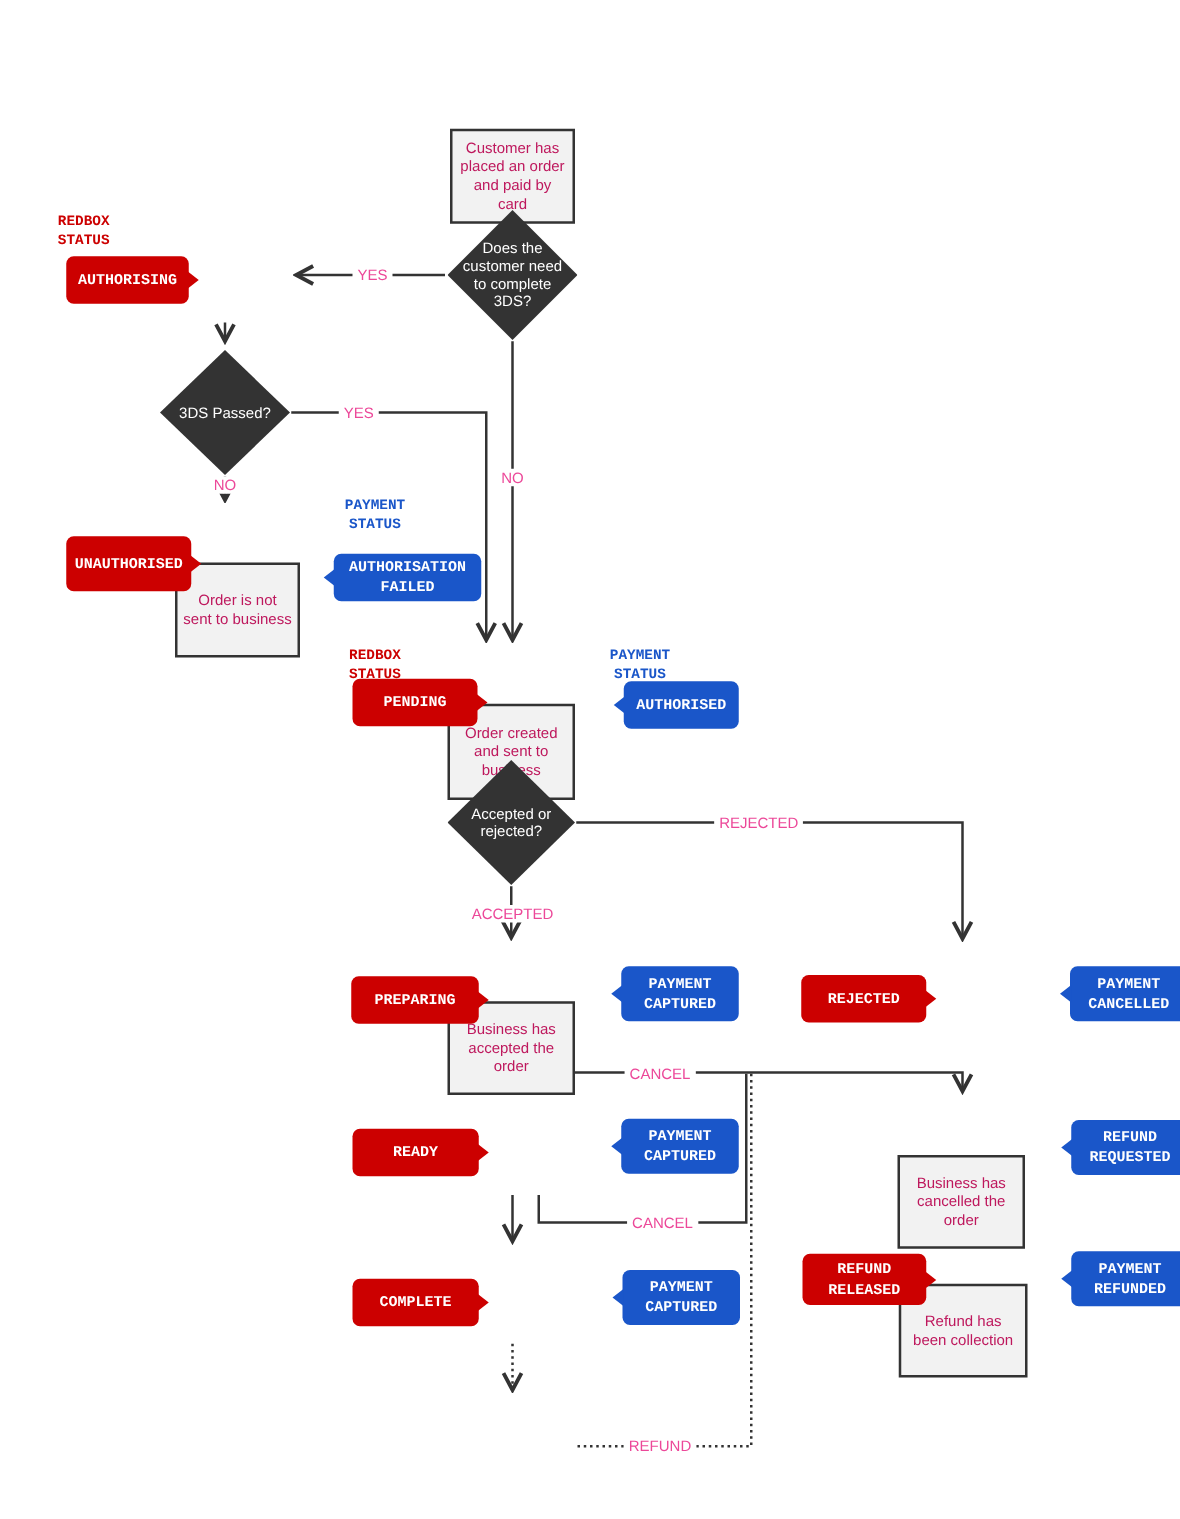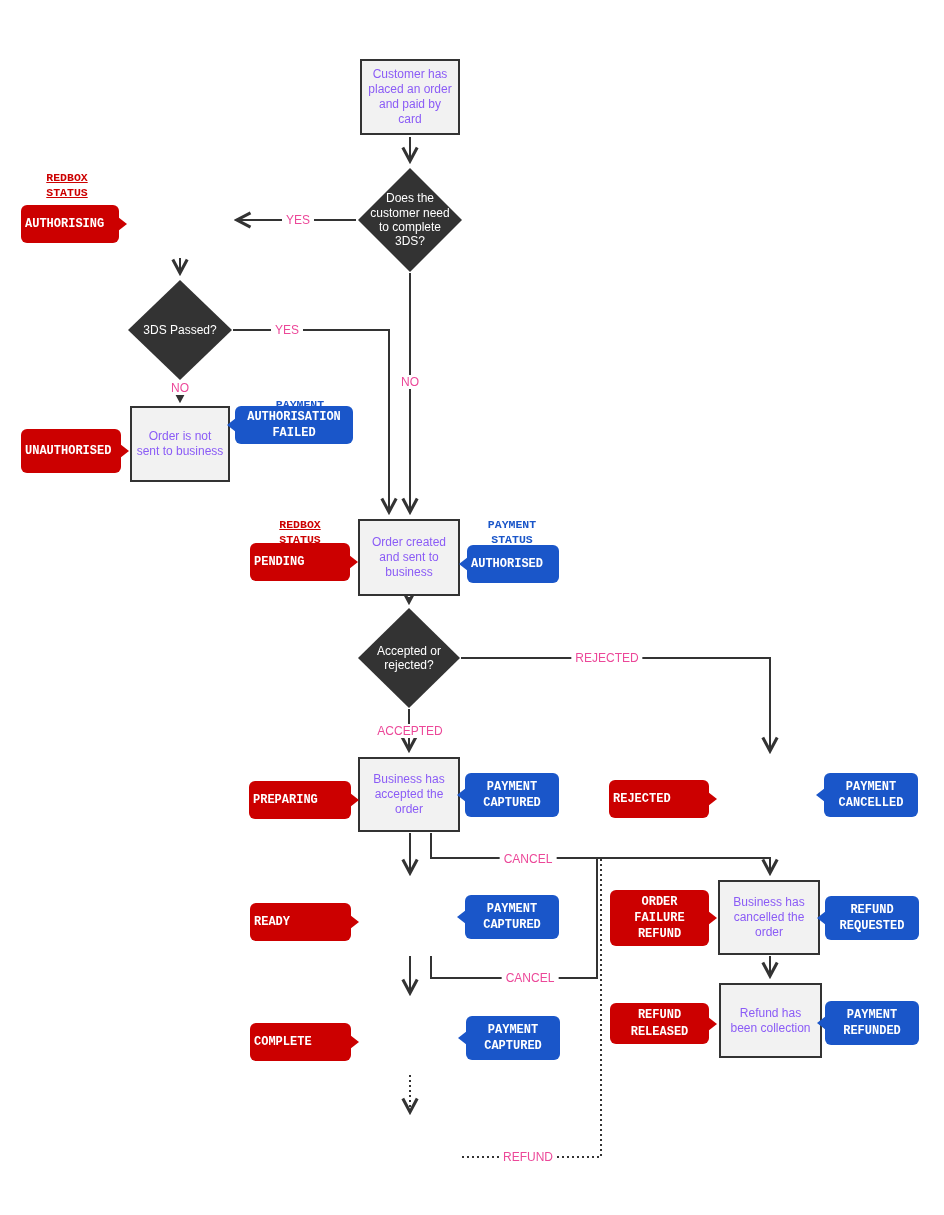--- a/index.html
+++ b/index.html
@@ -8,36 +8,36 @@
     --line:#333333;
     --box-fill:#f2f2f2;
     --diamond:#333333;
   }
   html,body{margin:0;padding:0;background:#ffffff;}
   #stage{position:relative;width:944px;height:1215px;background:#ffffff;overflow:hidden;
          font-family:"Liberation Sans",sans-serif;}
   #wires{position:absolute;left:0;top:0;width:944px;height:1215px;}
   .box{position:absolute;background:var(--box-fill);border:2px solid var(--line);
        display:flex;align-items:center;justify-content:center;text-align:center;
-       font:12px/1.25 "Liberation Sans",sans-serif;color:#8b5cf6;box-sizing:border-box;padding:4px;}
+       font:12px/1.25 "Liberation Sans",sans-serif;color:#be185d;box-sizing:border-box;padding:4px;margin-top:44px;}
   .diamond{position:absolute;background:var(--diamond);
        clip-path:polygon(50% 0,100% 50%,50% 100%,0 50%);
        display:flex;align-items:center;justify-content:center;text-align:center;
        font:12px/1.2 "Liberation Sans",sans-serif;color:#ffffff;box-sizing:border-box;padding:4px 8px;}
   .badge{position:absolute;border-radius:6px;color:#ffffff;
-       display:flex;align-items:center;text-align:center;
-       font:bold 12px/1.35 "Liberation Mono",monospace;box-sizing:border-box;padding:19px 4px;}
+       display:flex;align-items:center;justify-content:center;text-align:center;
+       font:bold 12px/1.35 "Liberation Mono",monospace;box-sizing:border-box;padding:19px 4px;margin-left:32px;}
   .badge.red{background:var(--red);}
   .badge.blue{background:var(--blue);}
   .tip{position:absolute;width:0;height:0;top:50%;transform:translateY(-50%);
        border-top:7px solid transparent;border-bottom:7px solid transparent;}
   .badge.red .tip{right:-8px;border-left:9px solid var(--red);}
   .badge.blue .tip{left:-8px;border-right:9px solid var(--blue);}
   .hdr{position:absolute;font:bold 11.5px/1.3 "Liberation Mono",monospace;text-align:center;}
-  .hdr.red{color:var(--red);text-decoration:underline;}
+  .hdr.red{color:var(--red);}
   .hdr.blue{color:var(--blue);}
   .elabel{position:absolute;transform:translate(-50%,-50%);background:#ffffff;
        padding:0 4px;font:12px "Liberation Sans",sans-serif;color:#ec4899;white-space:nowrap;}
 </style>
 </head>
 <body>
 
 <div id="stage">
 
   <svg id="wires" viewBox="0 0 944 1215" xmlns="http://www.w3.org/2000/svg">
@@ -60,21 +60,21 @@
       <path d="M431 833 V858 H770 V873" marker-end="url(#arrow)"></path>
       <path d="M431 956 V978 H597 V859"></path>
       <path d="M410 956 V993" marker-end="url(#arrow)"></path>
       <path d="M770 956 V976" marker-end="url(#arrow)"></path>
       <path d="M410 1075 V1112" stroke-dasharray="2 3" marker-end="url(#arrow)"></path>
       <path d="M462 1157 H601 V859" stroke-dasharray="2 3"></path>
     </g>
   </svg>
 
   <div class="box" style="left:360px;top:59px;width:100px;height:76px">Customer has placed an order and paid by card</div>
-  <div class="box" style="left:130px;top:406px;width:100px;height:76px">Order is not sent to business</div>
+  <div class="box" style="left:140px;top:406px;width:100px;height:76px">Order is not sent to business</div>
   <div class="box" style="left:358px;top:519px;width:102px;height:77px">Order created and sent to business</div>
   <div class="box" style="left:358px;top:757px;width:102px;height:75px">Business has accepted the order</div>
   <div class="box" style="left:718px;top:880px;width:102px;height:75px">Business has cancelled the order</div>
   <div class="box" style="left:719px;top:983px;width:103px;height:75px">Refund has been collection</div>
 
   <div class="diamond" style="left:358px;top:168px;width:104px;height:104px">Does the customer need to complete 3DS?</div>
   <div class="diamond" style="left:128px;top:280px;width:104px;height:100px">3DS Passed?</div>
   <div class="diamond" style="left:358px;top:608px;width:102px;height:100px">Accepted or rejected?</div>
 
   <div class="hdr red" style="left:27px;top:171px;width:80px">REDBOX STATUS</div>
@@ -99,34 +99,30 @@
     <span class="tip"></span>
     </div>
   <div class="badge red" style="left:609px;top:780px;width:100px;height:30px">
     <span>REJECTED</span>
     <span class="tip"></span>
     </div>
   <div class="badge red" style="left:250px;top:903px;width:101px;height:30px">
     <span>READY</span>
     <span class="tip"></span>
     </div>
-  <div class="badge red" style="left:610px;top:890px;width:99px;height:56px">
-    <span>ORDER FAILURE REFUND</span>
-    <span class="tip"></span>
-    </div>
   <div class="badge red" style="left:250px;top:1023px;width:101px;height:30px">
     <span>COMPLETE</span>
     <span class="tip"></span>
     </div>
   <div class="badge red" style="left:610px;top:1003px;width:99px;height:41px">
     <span>REFUND RELEASED</span>
     <span class="tip"></span>
     </div>
 
-  <div class="badge blue" style="left:235px;top:406px;width:118px;height:34px">
+  <div class="badge blue" style="left:235px;top:443px;width:118px;height:34px">
     <span>AUTHORISATION FAILED</span>
     <span class="tip"></span>
     </div>
   <div class="badge blue" style="left:467px;top:545px;width:92px;height:30px">
     <span>AUTHORISED</span>
     <span class="tip"></span>
     </div>
   <div class="badge blue" style="left:465px;top:773px;width:94px;height:44px">
     <span>PAYMENT CAPTURED</span>
     <span class="tip"></span>

